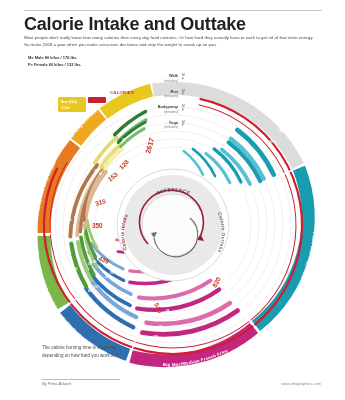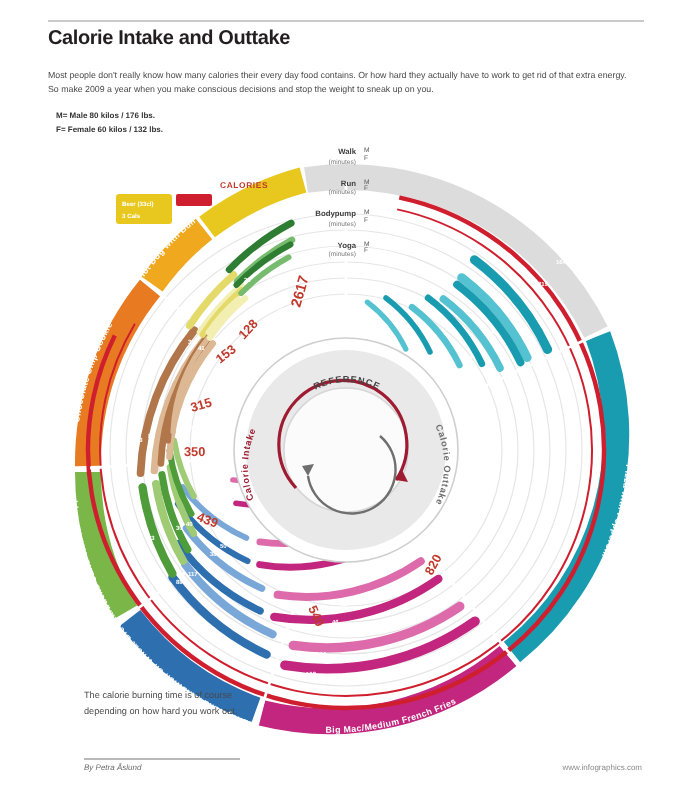--- a/index.html
+++ b/index.html
@@ -4,21 +4,21 @@
 <style>
   html,body{margin:0;padding:0;}
   body{
     width:345px;height:400px;background:#ffffff;
     font-family:"Liberation Sans",sans-serif;
     color:#3b3b3b;overflow:hidden;position:relative;
   }
   .rule-top{position:absolute;left:24px;top:10px;width:298px;height:1px;background:#c9c9c9;}
   .title{
     position:absolute;left:24px;top:14px;width:300px;
-    font-size:10px;font-weight:bold;color:#231f20;letter-spacing:-0.2px;
+    font-size:18px;font-weight:bold;color:#231f20;letter-spacing:-0.2px;
   }
   .intro{
     position:absolute;left:24px;top:34px;width:292px;
     font-size:4.4px;line-height:1.7;color:#4a4a4a;
   }
   .legend-mf{
     position:absolute;left:28px;top:54px;width:120px;
     font-size:4px;line-height:1.75;font-weight:bold;color:#333;
   }
   .note{

